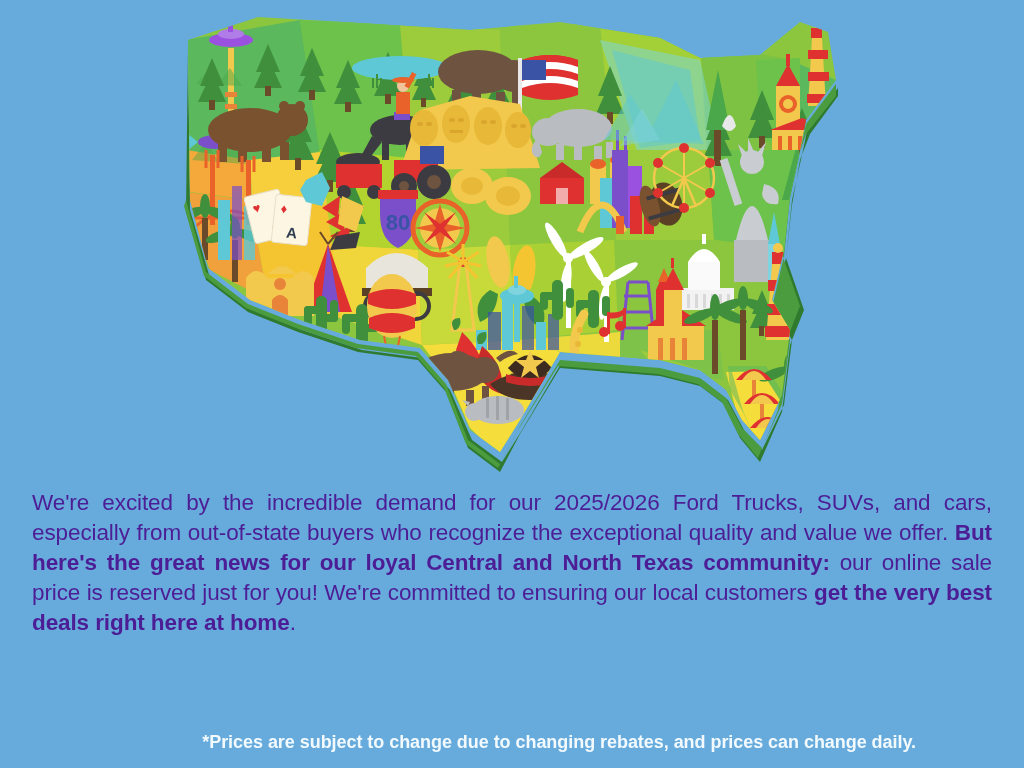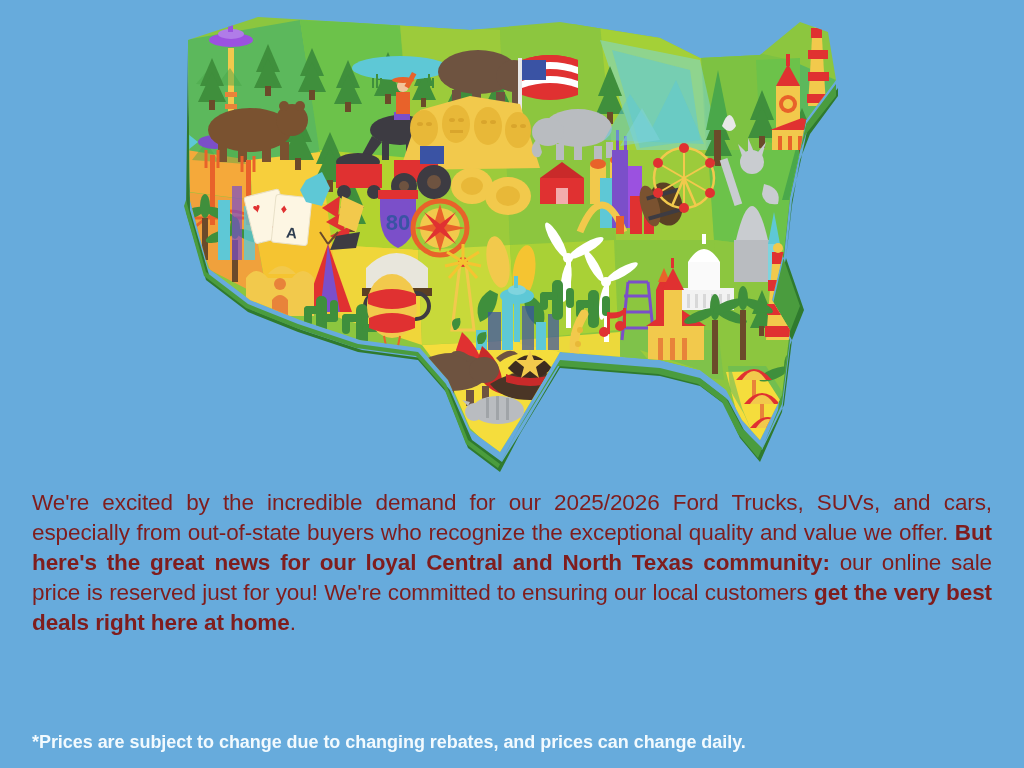--- a/index.html
+++ b/index.html
@@ -28,37 +28,38 @@
   #map-illustration svg { display: block; width: 1024px; height: 480px; }
 
   
   #copy-block {
     position: absolute;
     left: 0; top: 488px;
     width: 1024px;
     padding: 0 32px;
   }
   .para {
-    color: #7f1d1d;
+    color: #4c1d95;
     font-size: 22.5px;
     line-height: 30px;
     text-align: justify;
     text-justify: inter-word;
     margin: 0;
     letter-spacing: -0.1px;
     font-stretch: condensed;
   }
   .para.p1 { margin-bottom: 26px; }
   .para b { font-weight: bold; }
 
   #footnote {
     position: absolute;
     left: 0; top: 730px;
     width: 948px;
     padding: 0 32px;
+    text-align: right;
     color: #f2fafe;
     font-size: 18px;
     font-weight: bold;
     line-height: 24px;
     letter-spacing: -0.05px;
   }
 </style>
 </head>
 <body>
 

